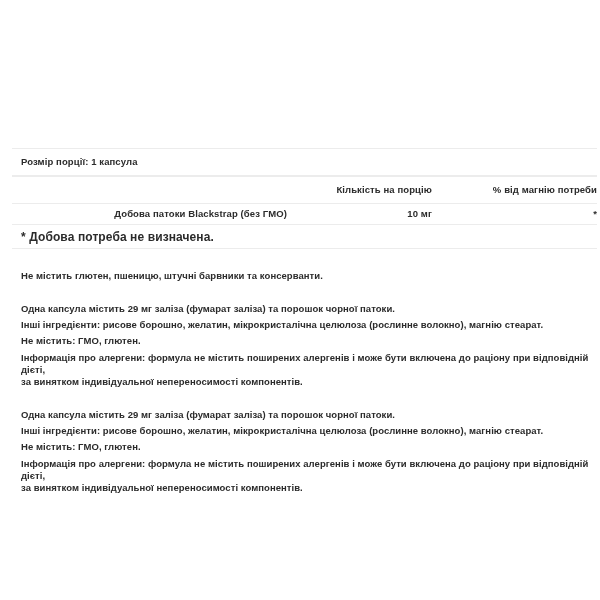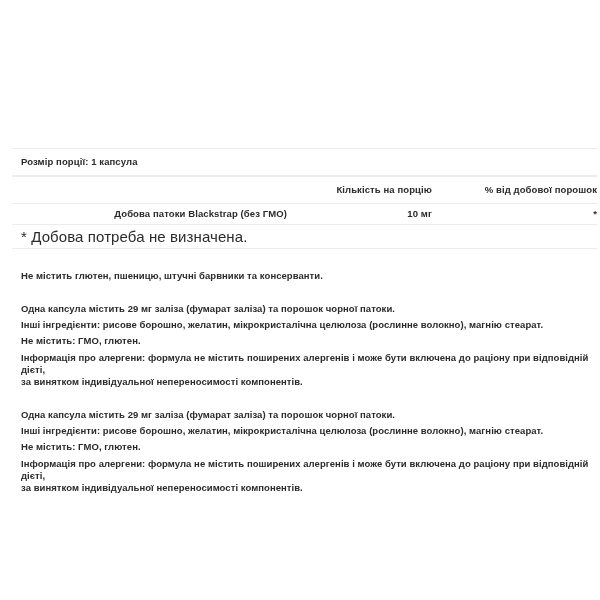--- a/index.html
+++ b/index.html
@@ -104,22 +104,22 @@
     border-top: 1px solid #ececec;
     border-bottom: 1px solid #ececec;
     width: 585px;
     height: 25px;
     display: flex;
     align-items: center;
     padding-left: 9px;
     box-sizing: border-box;
   }
   .footnote-row .txt {
-    font-size: 15px;
-    font-weight: 400;
+    font-size: 12px;
+    font-weight: 700;
     letter-spacing: 0.1px;
     line-height: 1;
   }
 
   
   .free-text {
     padding-left: 9px;
     font-size: 9.5px;
     font-weight: 700;
     letter-spacing: 0.05px;
@@ -160,21 +160,21 @@
   <table class="facts">
     <colgroup>
       <col class="c1">
         <col class="c2">
         <col class="c3">
     </colgroup>
     <thead>
       <tr>
         <th class="cell-pad-1"></th>
         <th class="cell-pad-2">Кількість на порцію</th>
-        <th class="cell-pad-3">% від добової порошок</th>
+        <th class="cell-pad-3">% від магнію потреби</th>
       </tr>
     </thead>
     <tbody>
       <tr class="single">
         <td class="cell-pad-1">
           <span class="sub">Добова патоки Blackstrap (без ГМО)</span>
         </td>
         <td class="cell-pad-2">10 мг</td>
         <td class="cell-pad-3 star-cell">*</td>
       </tr>

